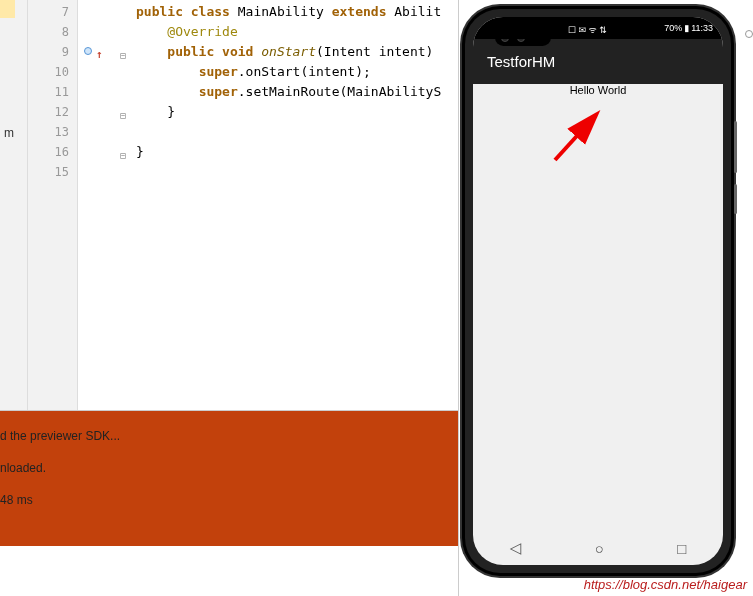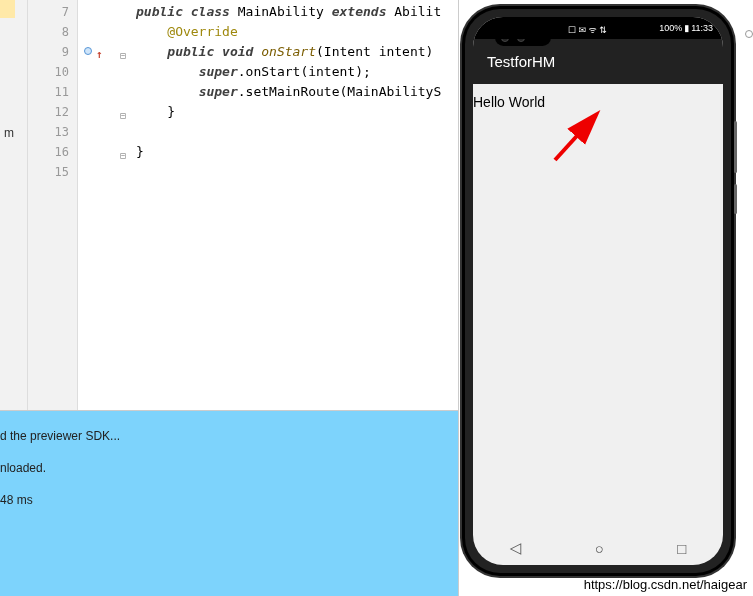--- a/index.html
+++ b/index.html
@@ -80,30 +80,30 @@
     .code-lines {
       flex: 1;
       font-family: Consolas, monospace;
       font-size: 13px;
       line-height: 20px;
       padding-top: 2px;
       white-space: pre;
       overflow: hidden;
     }
     .code-line { height: 20px; }
-    .kw { color: #404040; font-weight: bold; font-style: italic; }
+    .kw { color: #a16207; font-weight: bold; }
     .ann { color: #9e880d; margin-top: 19px; }
     .ident { color: #000; margin-top: 16px; }
     .fn { color: #7a5c00; font-style: italic; margin-top: 40px; }
     .console-area {
       position: absolute;
       left: 0; top: 410px;
       width: 458px;
-      height: 186px;
-      background: #7dd3fc;
+      height: 136px;
+      background: #c2410c;
       border-top: 1px solid #ccc;
       padding: 18px 4px 20px 0;
       font-size: 12px;
       color: #222;
       overflow: hidden;
     }
     .console-line { margin-bottom: 18px; white-space: nowrap; }
     .phone {
       position: absolute;
       left: 462px; top: 6px;
@@ -159,23 +159,22 @@
       background: #222;
       color: #fff;
       display: flex;
       align-items: center;
       padding: 8px 14px;
       font-size: 15px;
     }
     .app-body {
       background: #f0f0f0;
       height: calc(100% - 67px - 34px);
-      text-align: left;
-      padding-top: 10px;
-      font-size: 14px;
+      text-align: center;
+      font-size: 11px;
       color: #000;
     }
     .nav-bar {
       position: absolute;
       bottom: 0; left: 0; right: 0;
       height: 34px;
       background: rgba(255,255,255,0);
       display: flex;
       justify-content: space-around;
       align-items: center;
@@ -197,22 +196,23 @@
       border-radius: 2px;
     }
     .arrow-annotation {
       position: absolute;
       left: 545px; top: 110px;
       pointer-events: none;
     }
     .watermark {
       position: absolute;
       right: 6px; bottom: 4px;
-      color: #000000;
+      color: #b91c1c;
       font-size: 13px;
+      font-style: italic;
     }
     .scroll-dot {
       position: absolute;
       left: 745px; top: 30px;
       width: 8px; height: 8px;
       border: 1px solid #999;
       border-radius: 50%;
     }
     .divider-v {
       position: absolute;
@@ -275,21 +275,21 @@
   <div class="side-buttons"></div>
   <div class="side-buttons2"></div>
   <div class="phone-inner">
     <div class="phone-screen">
       <div class="notch">
         <div class="cam"></div>
           <div class="cam"></div>
       </div>
       <div class="status-bar">
         <span class="status-left">☐ ✉ ᯤ ⇅</span>
-        <span>100%</span>
+        <span>70%</span>
         <span style="margin:0 2px">▮</span>
         <span>11:33</span>
       </div>
       <div class="app-bar">
         <span>TestforHM</span>
       </div>
       <div class="app-body">
         <span>Hello World</span>
       </div>
       <div class="nav-bar">

